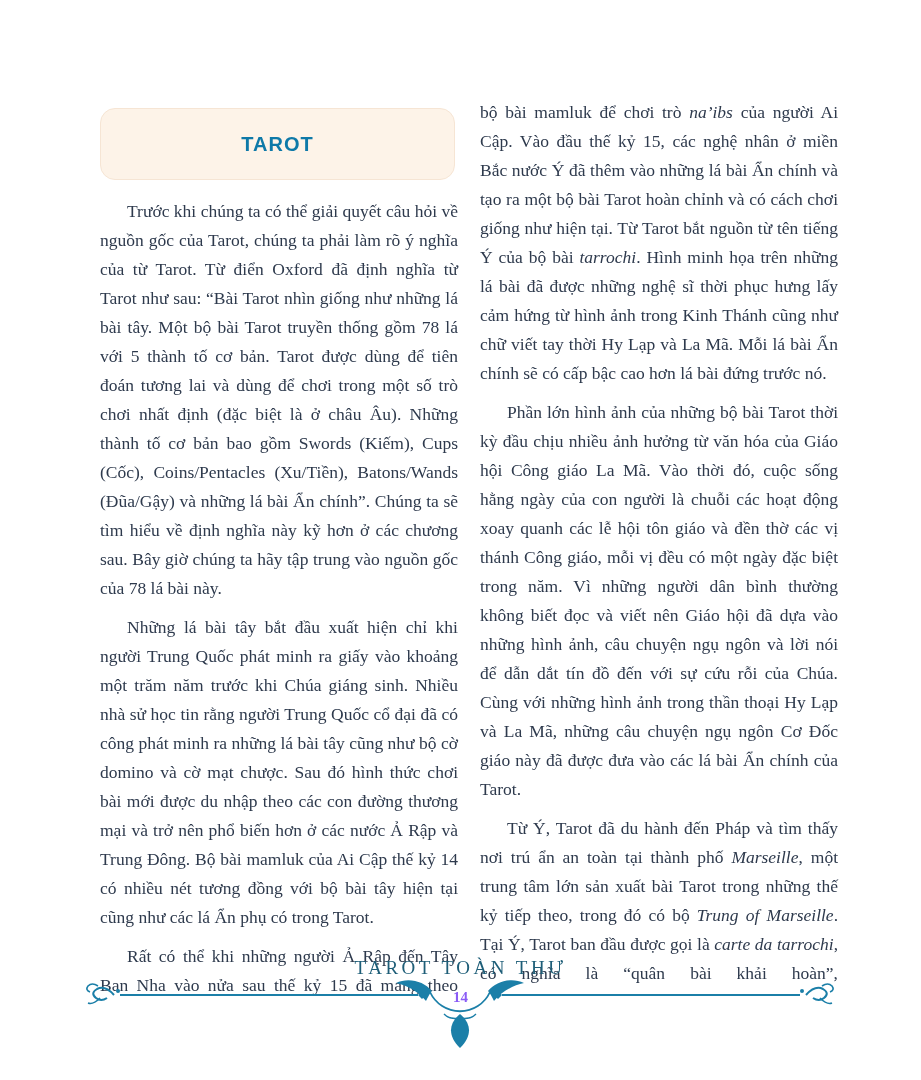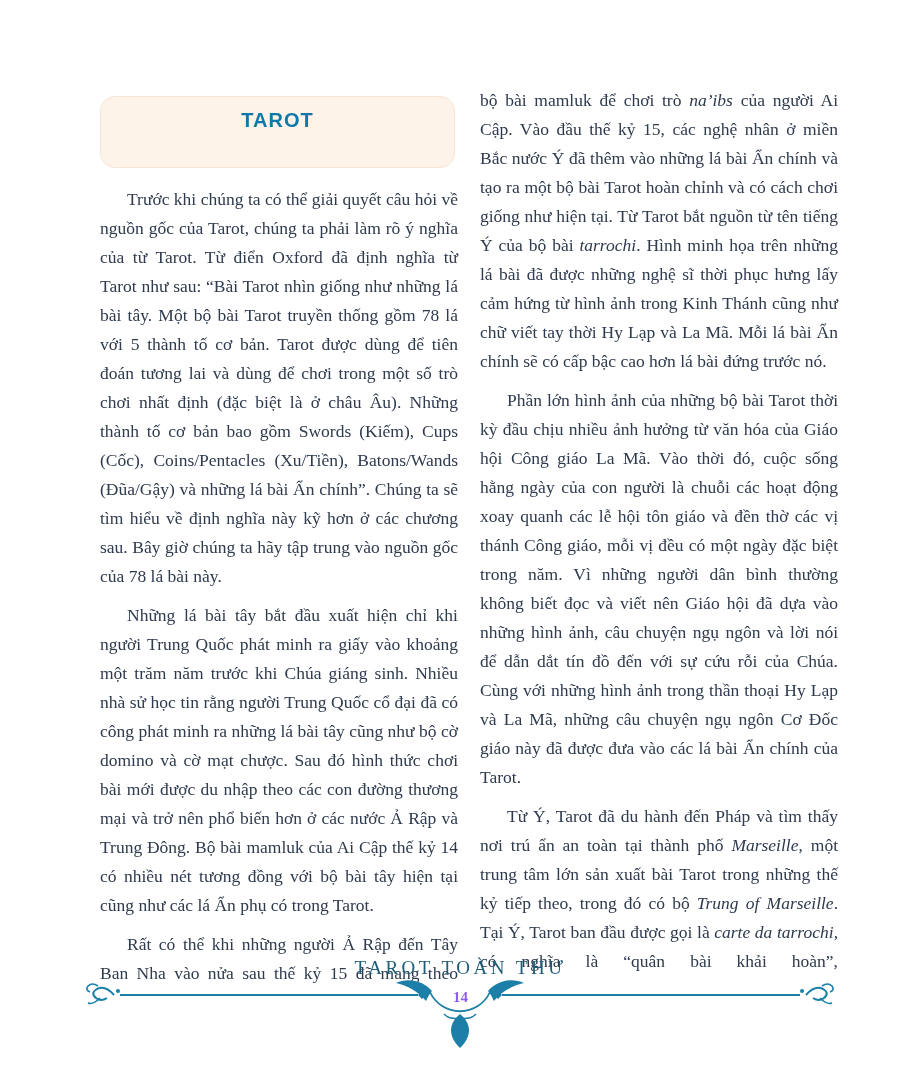--- a/index.html
+++ b/index.html
@@ -8,34 +8,35 @@
     width:921px; height:1080px; position:relative; overflow:hidden;
     font-family:"Liberation Serif", serif;
   }
   .page { position:absolute; inset:0; background:#ffffff; }
 
   
   .header-box {
     width:355px; min-height:72px;
     background:#fdf3e8; border:1px solid #f6e5d4;
     border-radius:15px;
-    display:flex; flex-direction:row; justify-content:center;
+    display:flex; flex-direction:column; justify-content:center;
     text-align:center; padding:10px 24px; margin-bottom:17px;gap:35px;
   }
   .header-box .title-line {
     font-family:"Liberation Sans", sans-serif;
     font-weight:bold; color:#0e79a8;
     font-size:20px; line-height:26px; letter-spacing:1px;
   }
 
   
   .col {
     position:absolute; width:358px;
     color:#2e3a4d; font-size:17.5px; line-height:29px;
     text-align:justify;
+    margin-top:12px;
   }
   .col-left  { left:100px; top:96px; }
   .col-right { left:480px; top:86px; }
   p.para { text-indent:27px; margin-bottom:10px; }
   p.para.no-indent { text-indent:0; }
   p.para.cont { text-align-last:justify; }
   p.para em { font-style:italic; }
 
   
   .footer-title {

